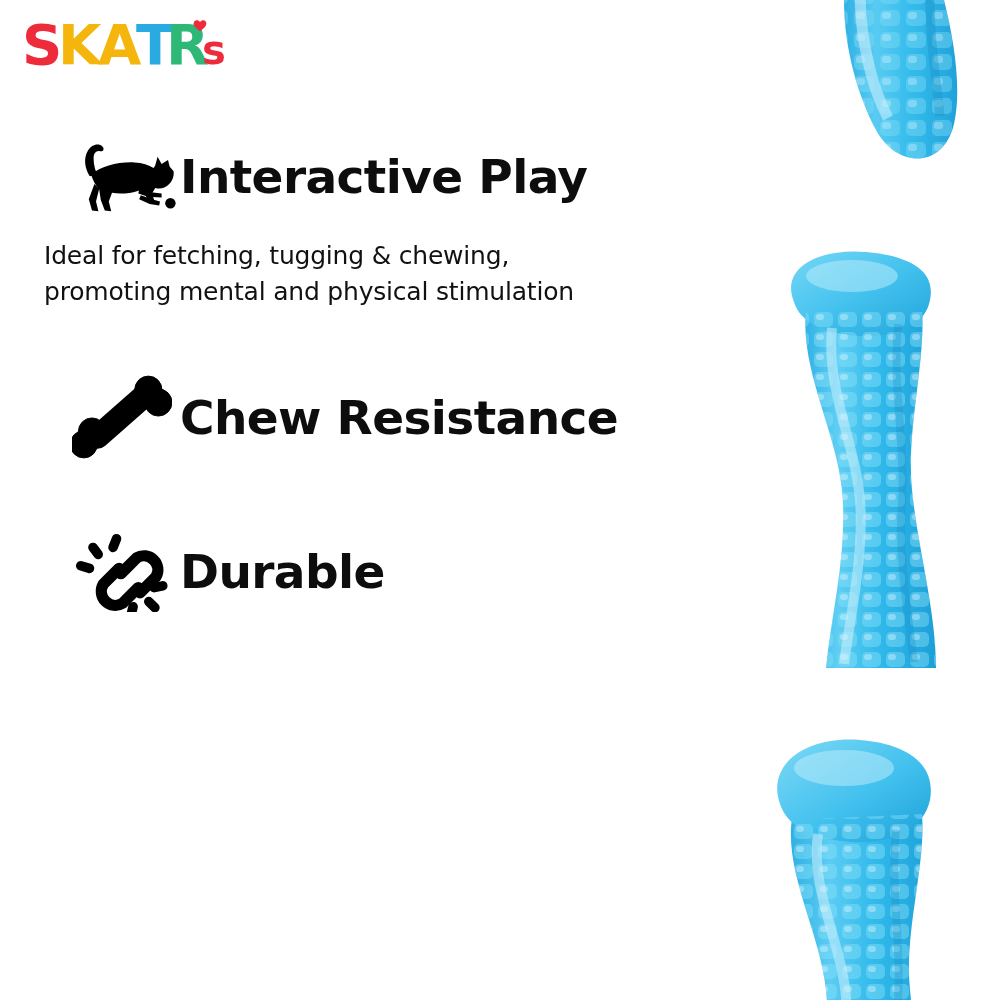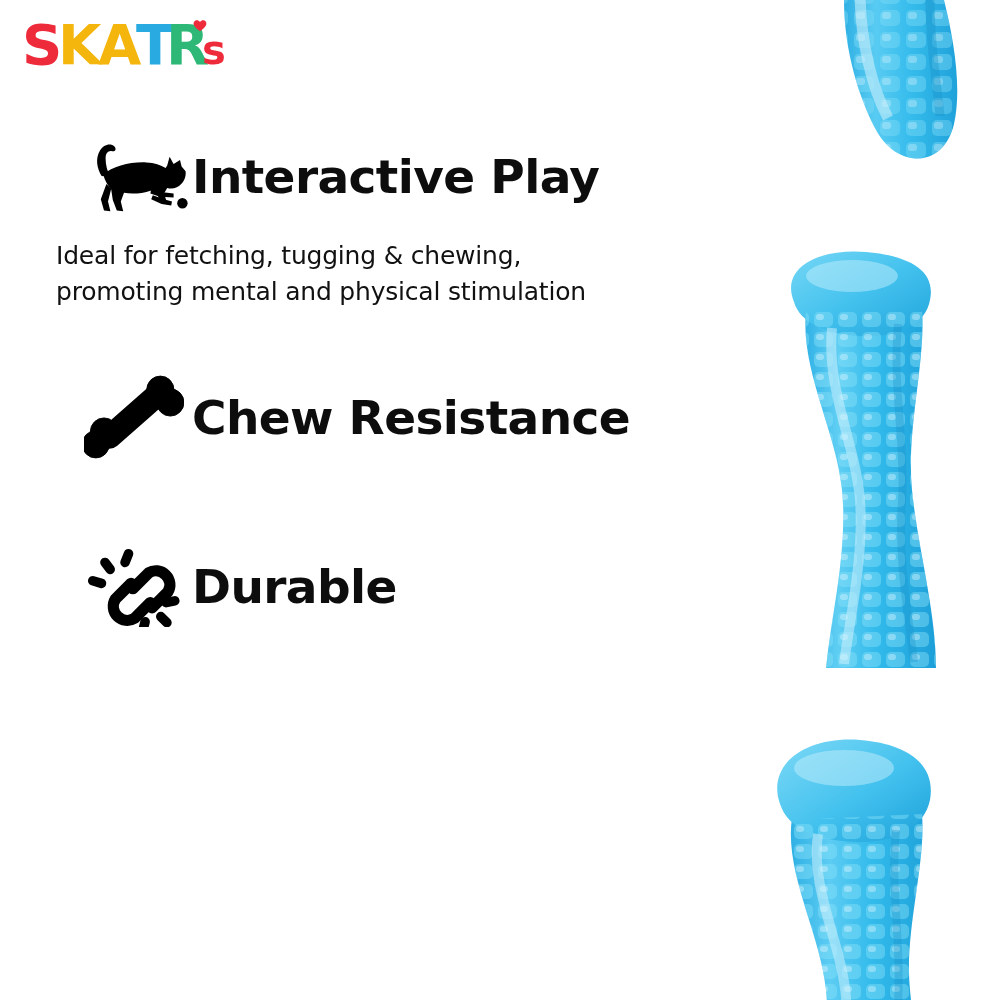--- a/index.html
+++ b/index.html
@@ -22,21 +22,21 @@
     left: 14px;
     top: 8px;
     width: 220px;
     height: 72px;
   }
   #brand-logo svg { display: block; }
 
   
   #feature-list {
     position: absolute;
-    left: 16px;
+    left: 4px;
     top: 128px;
     width: 680px;
   }
   .feature-block {
     position: relative;
     margin-bottom: 36px;
   }
   .feature-head {
     display: flex;
     align-items: center;
@@ -70,21 +70,21 @@
     font-weight: normal;
     font-size: 25px;
     line-height: 1.42;
     color: #111111;
     letter-spacing: -0.2px;
     white-space: pre-line;
   }
 
   
   #feature-interactive-play { margin-bottom: 60px; }
-  #feature-chew-resistance  { margin-bottom: 73px; }
+  #feature-chew-resistance  { margin-bottom: 58px; }
 
   
   #product-gallery {
     position: absolute;
     right: 0;
     top: 0;
     width: 280px;
     height: 1000px;
   }
   .product-photo {

